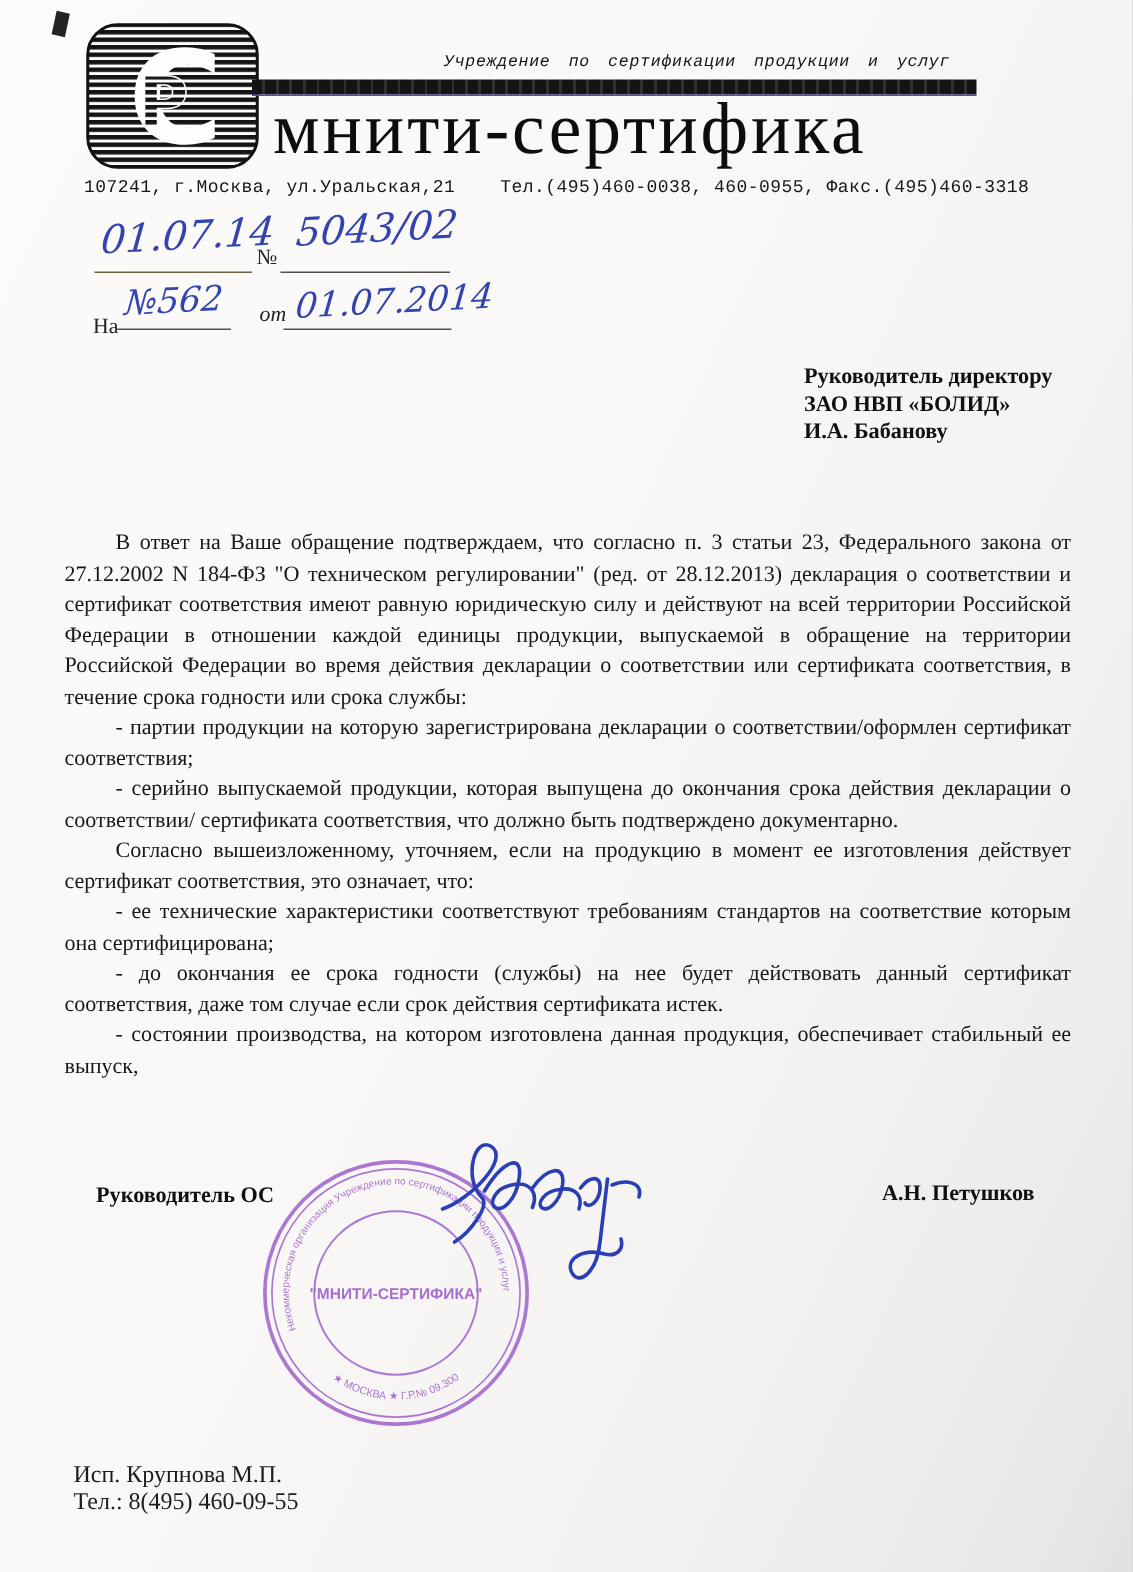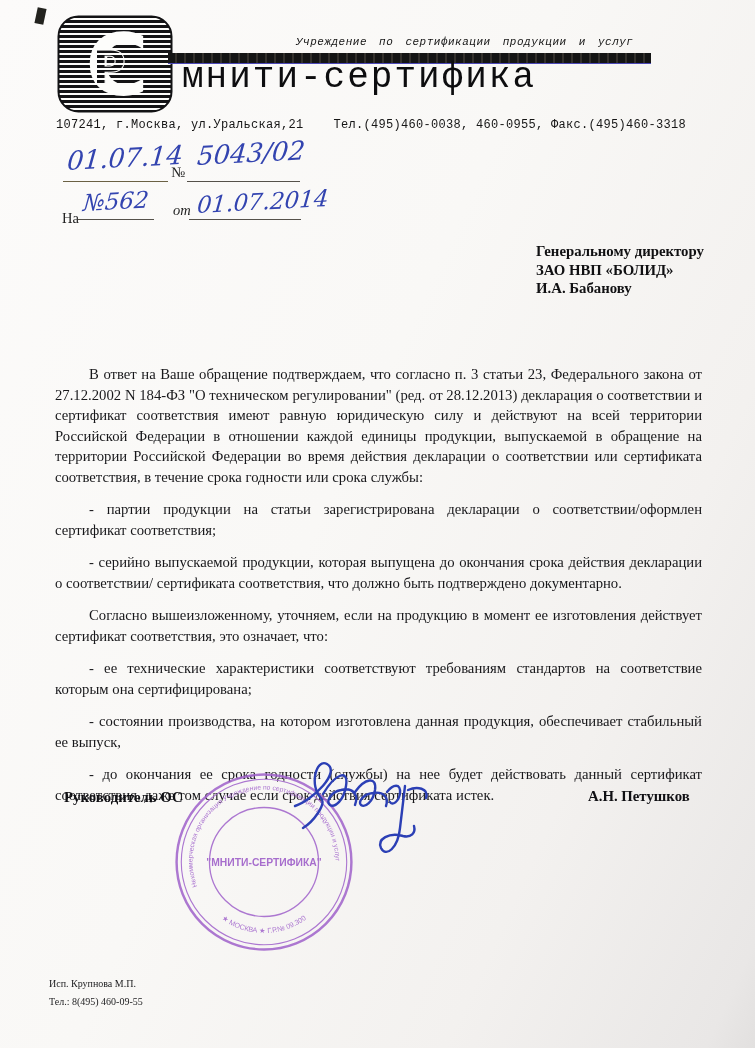--- a/index.html
+++ b/index.html
@@ -21,22 +21,22 @@
     font-style:italic;font-size:11px;color:#141414;
     word-spacing:5px;letter-spacing:.5px;white-space:nowrap;
   }
   .header-bar{
     left:168px;top:53px;width:483px;height:10px;
     background:repeating-linear-gradient(90deg,#141414 0 7px,#33302c 7px 9px);
     border-bottom:1px solid #4c49b8;
   }
   .org-name{
     left:182px;top:57px;
-    font-family:Liberation Mono, monospace;
-    font-size:36px;letter-spacing:2px;color:#0d0d0f;white-space:nowrap;
+    font-family:Liberation Serif, serif;
+    font-size:49px;letter-spacing:2px;color:#0d0d0f;white-space:nowrap;
   }
   .address-line{
     left:56px;top:118px;
     font-family:"Liberation Mono", monospace;
     font-size:12px;letter-spacing:.3px;color:#161616;white-space:pre;
   }
   
   .hw{
     font-family:"DejaVu Serif", serif;font-style:italic;
     color:#3344b0;white-space:nowrap;transform:rotate(-3deg) skewX(-8deg);
@@ -55,28 +55,28 @@
   .u2{left:187px;top:181px;width:113px;}
   .u3{left:78px;top:219px;width:76px;}
   .u4{left:189px;top:219px;width:112px;}
   
   .recipient{left:536px;top:242px;font-weight:bold;font-size:14.8px;line-height:18.6px;color:#101012;}
   
   .body-text{
     left:43px;top:352px;width:671px;
     font-size:14.7px;line-height:20.5px;text-align:justify;color:#17171a;
   }
-  .body-text p{margin:12px;text-indent:34px;}
+  .body-text p{margin:0;text-indent:34px;}
   
   .sig-left{left:64px;top:789px;font-weight:bold;font-size:14.8px;color:#101014;}
   .sig-right{left:572px;top:788px;font-weight:bold;font-size:14.8px;color:#101014;margin-left:16px;}
   .stamp{left:170px;top:768px;width:188px;height:188px;opacity:.88;}
   .autograph{left:283px;top:748px;width:175px;height:130px;}
   
-  .footer{left:49px;top:975px;font-size:10px;line-height:17.5px;color:#1c1c1e;}
+  .footer{left:49px;top:975px;font-size:16px;line-height:17.5px;color:#1c1c1e;}
   .artifact{left:36px;top:8px;width:9px;height:16px;background:#23231f;transform:rotate(12deg);}
 </style>
 </head>
 <body>
 
 <div class="paper">
 
   <div class="abs artifact"></div>
 
   <svg class="abs logo" viewBox="0 0 116 98">
@@ -103,33 +103,33 @@
   <div class="abs uline u2"></div>
 
   <div class="abs ref-label lbl-na">На</div>
   <div class="abs hw hw-incoming">№562</div>
   <div class="abs ref-label lbl-ot">от</div>
   <div class="abs hw hw-incoming-date">01.07.2014</div>
   <div class="abs uline u3"></div>
   <div class="abs uline u4"></div>
 
   <div class="abs recipient">
-    <div>Генеральному директору</div>
+    <div>Руководитель директору</div>
     <div>ЗАО НВП «БОЛИД»</div>
     <div>И.А. Бабанову</div>
   </div>
 
   <div class="abs body-text">
     <p>В ответ на Ваше обращение подтверждаем, что согласно п. 3 статьи 23, Федерального закона от 27.12.2002 N 184-ФЗ "О техническом регулировании" (ред. от 28.12.2013) декларация о соответствии и сертификат соответствия имеют равную юридическую силу и действуют на всей территории Российской Федерации в отношении каждой единицы продукции, выпускаемой в обращение на территории Российской Федерации во время действия декларации о соответствии или сертификата соответствия, в течение срока годности или срока службы:</p>
-    <p>- партии продукции на статьи зарегистрирована декларации о соответствии/оформлен сертификат соответствия;</p>
+    <p>- партии продукции на которую зарегистрирована декларации о соответствии/оформлен сертификат соответствия;</p>
     <p>- серийно выпускаемой продукции, которая выпущена до окончания срока действия декларации о соответствии/ сертификата соответствия, что должно быть подтверждено документарно.</p>
     <p>Согласно вышеизложенному, уточняем, если на продукцию в момент ее изготовления действует сертификат соответствия, это означает, что:</p>
     <p>- ее технические характеристики соответствуют требованиям стандартов на соответствие которым она сертифицирована;</p>
+    <p>- до окончания ее срока годности (службы) на нее будет действовать данный сертификат соответствия, даже  том случае если срок действия сертификата истек.</p>
     <p>- состоянии производства, на котором изготовлена данная продукция, обеспечивает стабильный ее выпуск,</p>
-    <p>- до окончания ее срока годности (службы) на нее будет действовать данный сертификат соответствия, даже  том случае если срок действия сертификата истек.</p>
   </div>
 
   <div class="abs sig-left">Руководитель ОС</div>
   <div class="abs sig-right">А.Н. Петушков</div>
 
   <svg class="abs stamp" viewBox="0 0 200 200">
     <defs>
       <path id="arcTop" d="M 29,126 A 76,76 0 1 1 171,126"></path>
       <path id="arcBottom" d="M 45,152 A 76,76 0 0 0 155,152"></path>
     </defs>

